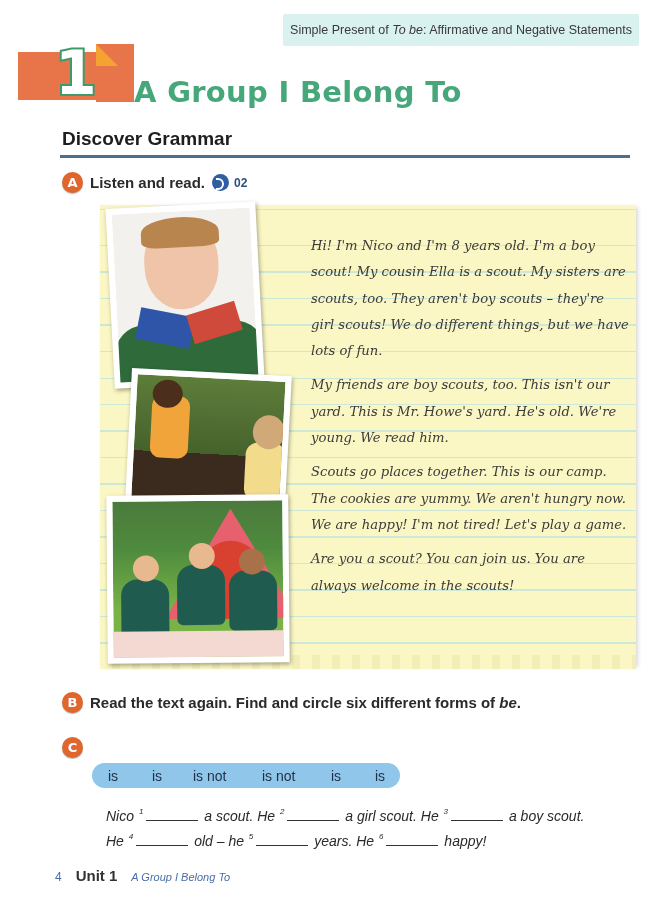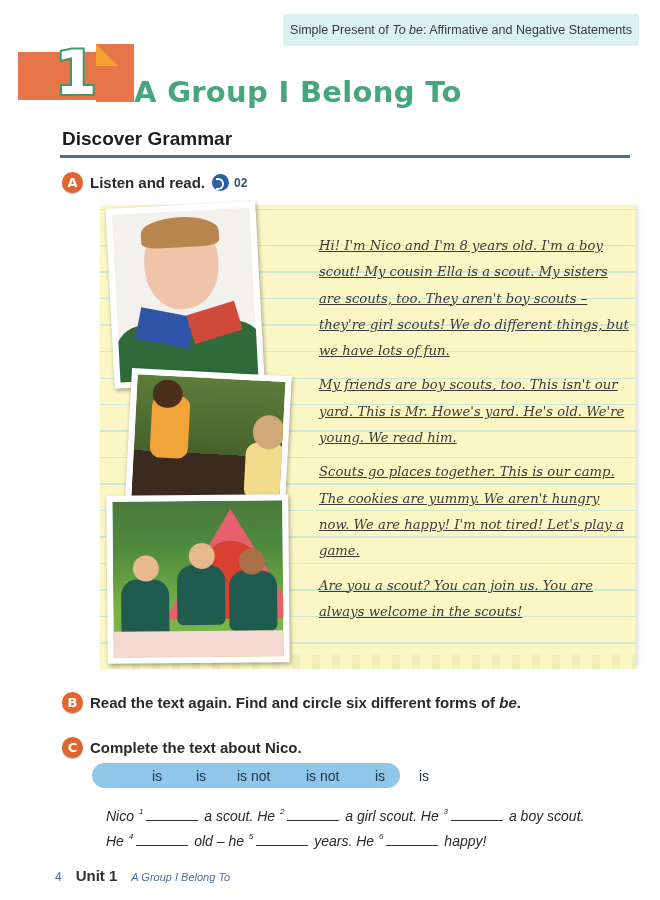--- a/index.html
+++ b/index.html
@@ -65,25 +65,25 @@
   .p3-bg { position:absolute; inset:0; background:linear-gradient(#4b7a3c, #4e8a3d 30%, #79b348 70%); }
   .p3-tent { position:absolute; left:52px; top:8px; width:0; height:0; border-left:66px solid transparent;
              border-right:66px solid transparent; border-bottom:110px solid #e7606d; }
   .p3-tent-door { position:absolute; left:88px; top:40px; width:60px; height:78px; border-radius:30px 30px 0 0; background:#d8412f; }
   .p3-k { position:absolute; width:48px; height:60px; background:#1f5b4e; border-radius:16px 16px 6px 6px; }
   .p3-kh { position:absolute; width:26px; height:26px; border-radius:50%; background:#e8b98f; }
   .p3-blanket { position:absolute; left:0; top:130px; width:100%; height:30px; background:#f4d9d2; }
 
   .reading { position:absolute; left:311px; top:233px; width:320px; font-family:"DejaVu Serif", serif; font-style:italic;
              font-size:13.2px; color:#3b3b3b; }
-  .reading p { margin:0 0 8px 8px; line-height:26.3px;text-decoration:underline; }
+  .reading p { margin:0 0 8px 0; line-height:26.3px; }
 
   .word-bank { position:absolute; left:92px; top:763px; width:308px; height:25px; background:#8fc6ea; border-radius:13px;
                display:flex; align-items:center; }
-  .word-bank span { font-size:14px; color:#1f2f44; position:absolute;margin-left:44px; }
+  .word-bank span { font-size:14px; color:#1f2f44; position:absolute; }
 
   .gap-text { position:absolute; left:106px; font-size:14px; color:#2a2a2a; white-space:nowrap;font-style:italic; }
   .gap-text sup { font-size:8px; vertical-align:top; position:relative; top:-1px; margin:0 1px; }
   .blank { display:inline-block; width:52px; border-bottom:1px solid #333; height:12px; margin:0 2px; vertical-align:baseline; }
 
   .footer { position:absolute; left:55px; top:867px; font-size:11px; color:#333; display:flex; gap:14px; align-items:baseline; }
   .footer .pg { color:#4a6fa5; font-size:12px; }
   .footer .unit { font-weight:bold; font-size:15px; }
   .footer .title { font-style:italic; color:#4a6fa5; }
 </style>
@@ -152,21 +152,20 @@
   <p>Are you a scout? You can join us. You are always welcome in the scouts!</p>
 </div>
 
 <div class="ex-row" style="top:692px;">
   <div class="ex-badge">B</div>
   <div class="ex-text"><span>Read the text again. Find and circle six different forms of </span><i>be</i><span>.</span></div>
 </div>
 
 <div class="ex-row" style="top:737px;">
   <div class="ex-badge">C</div>
-  <div class="ex-text">Complete the text about Nico.</div>
 </div>
 
 <div class="word-bank">
   <span style="left:16px;">is</span>
   <span style="left:60px;">is</span>
   <span style="left:101px;">is not</span>
   <span style="left:170px;">is not</span>
   <span style="left:239px;">is</span>
   <span style="left:283px;">is</span>
 </div>

